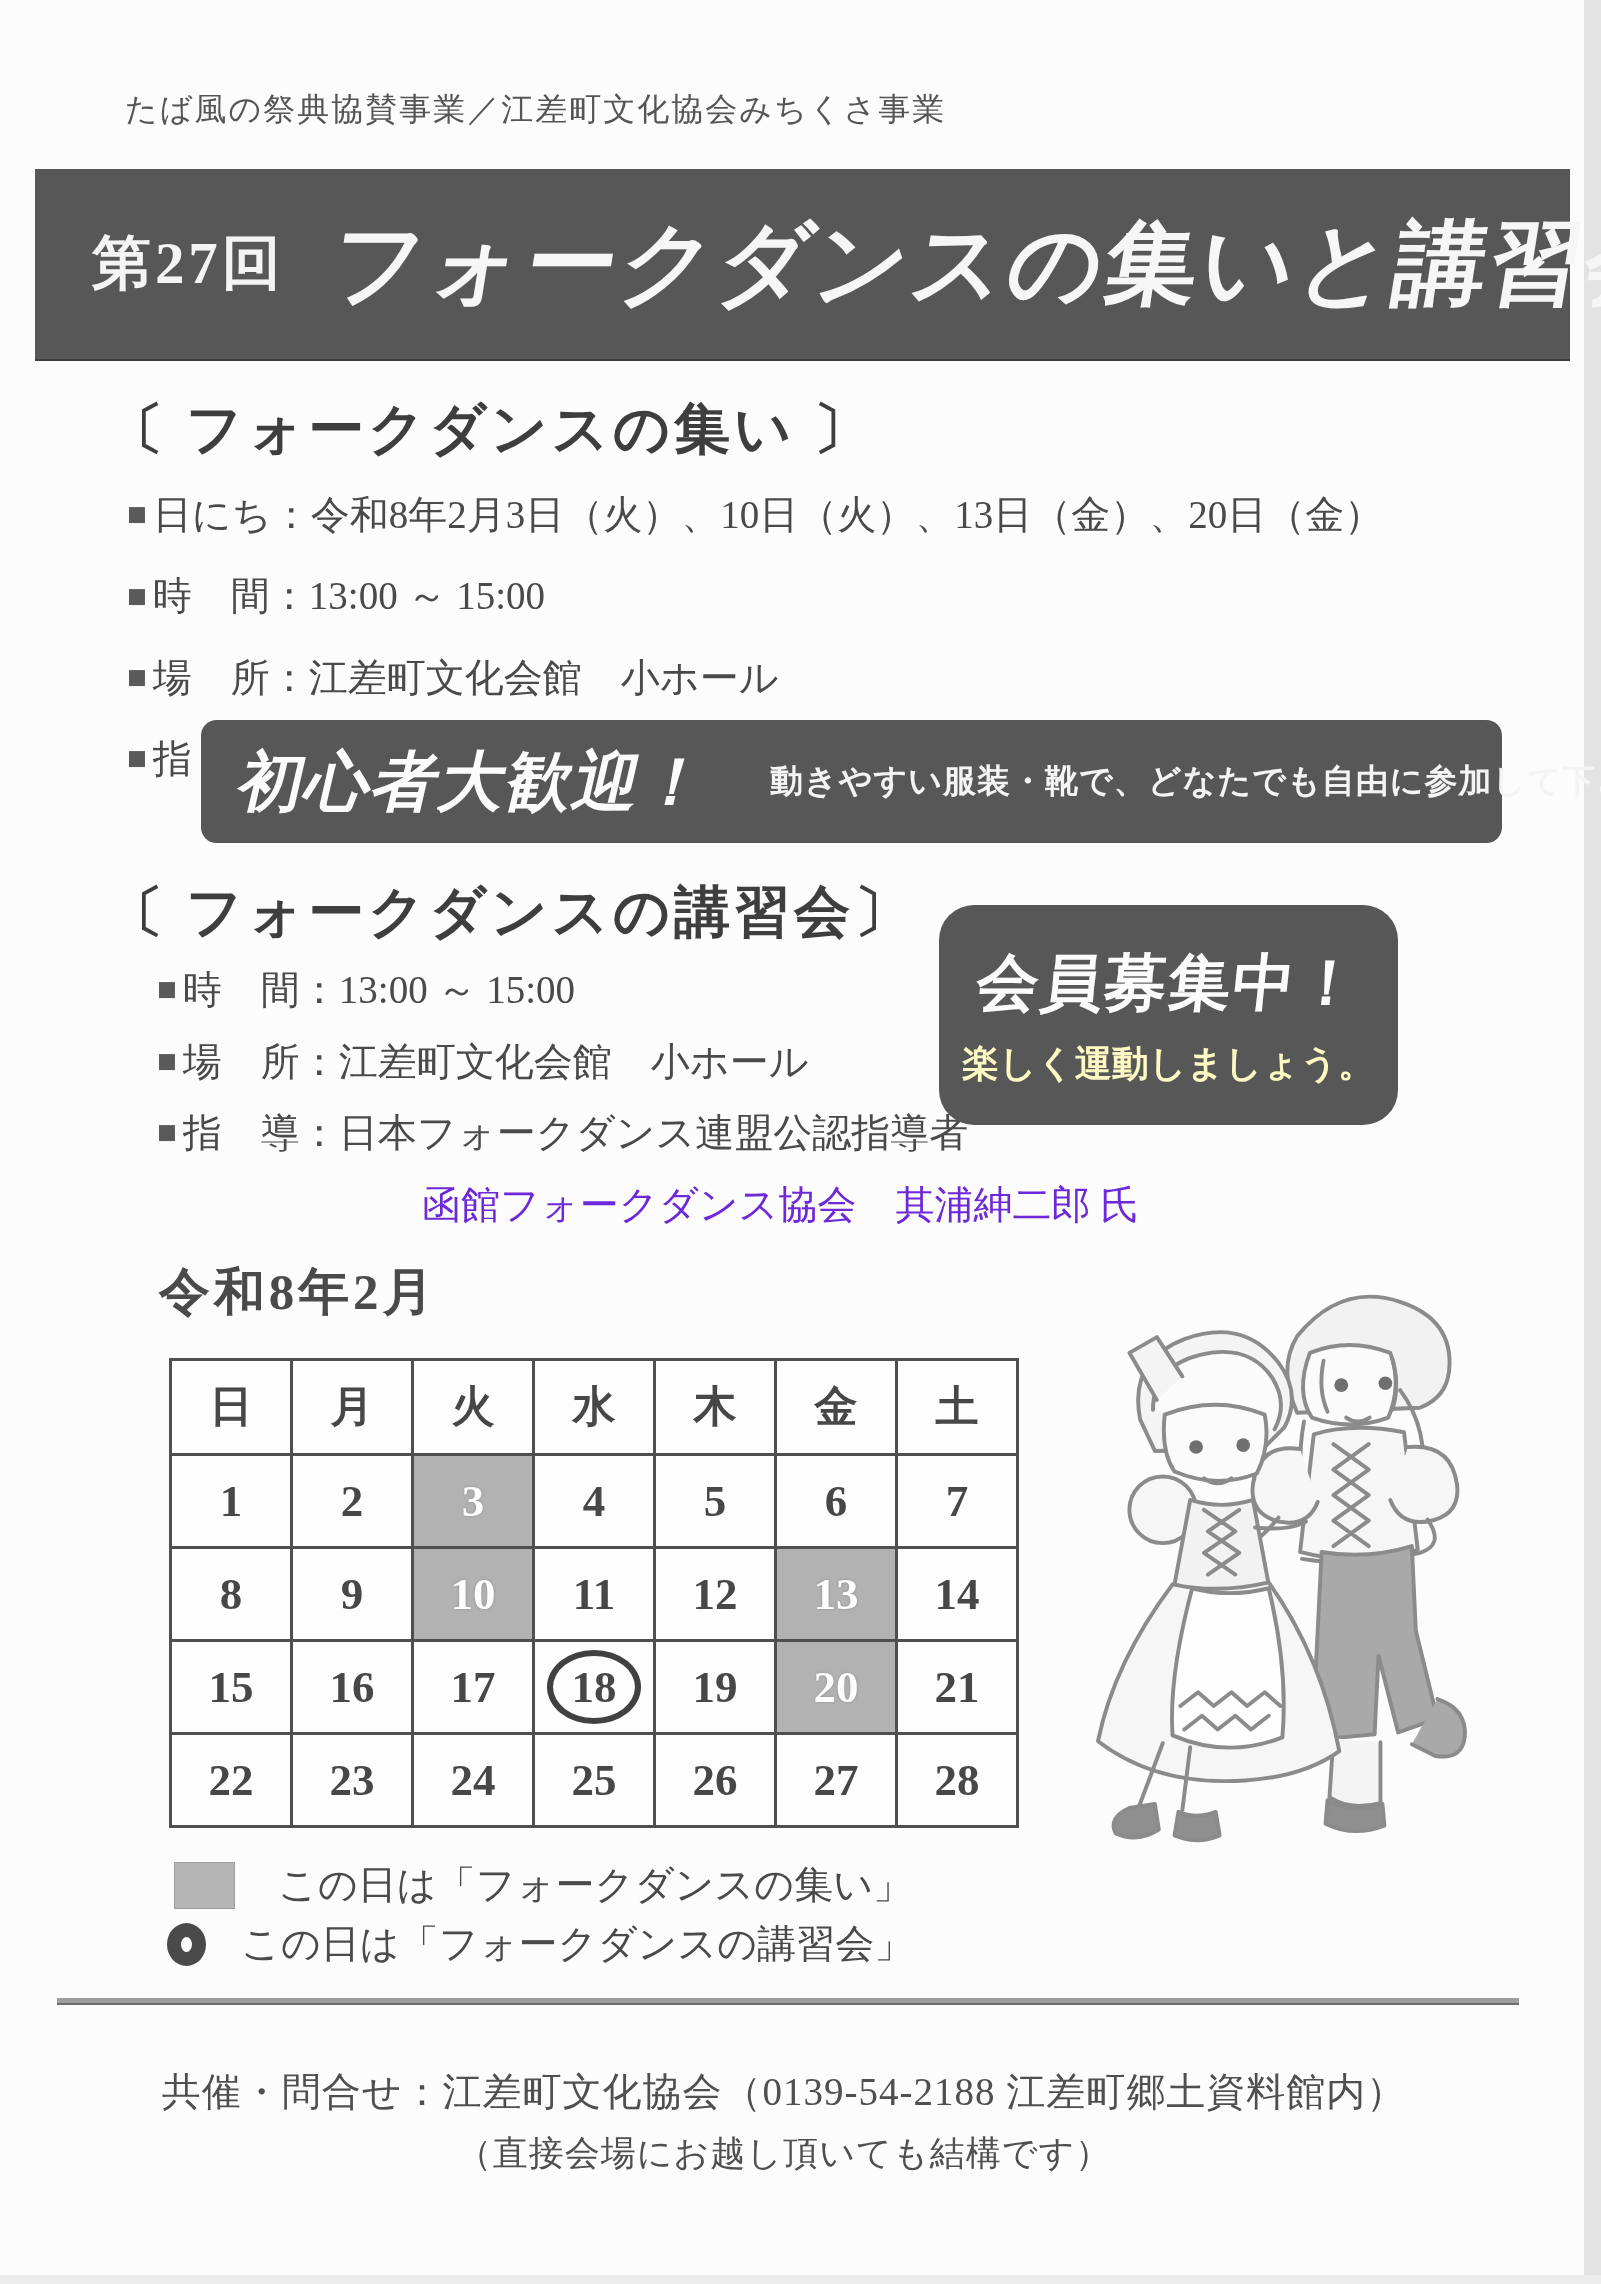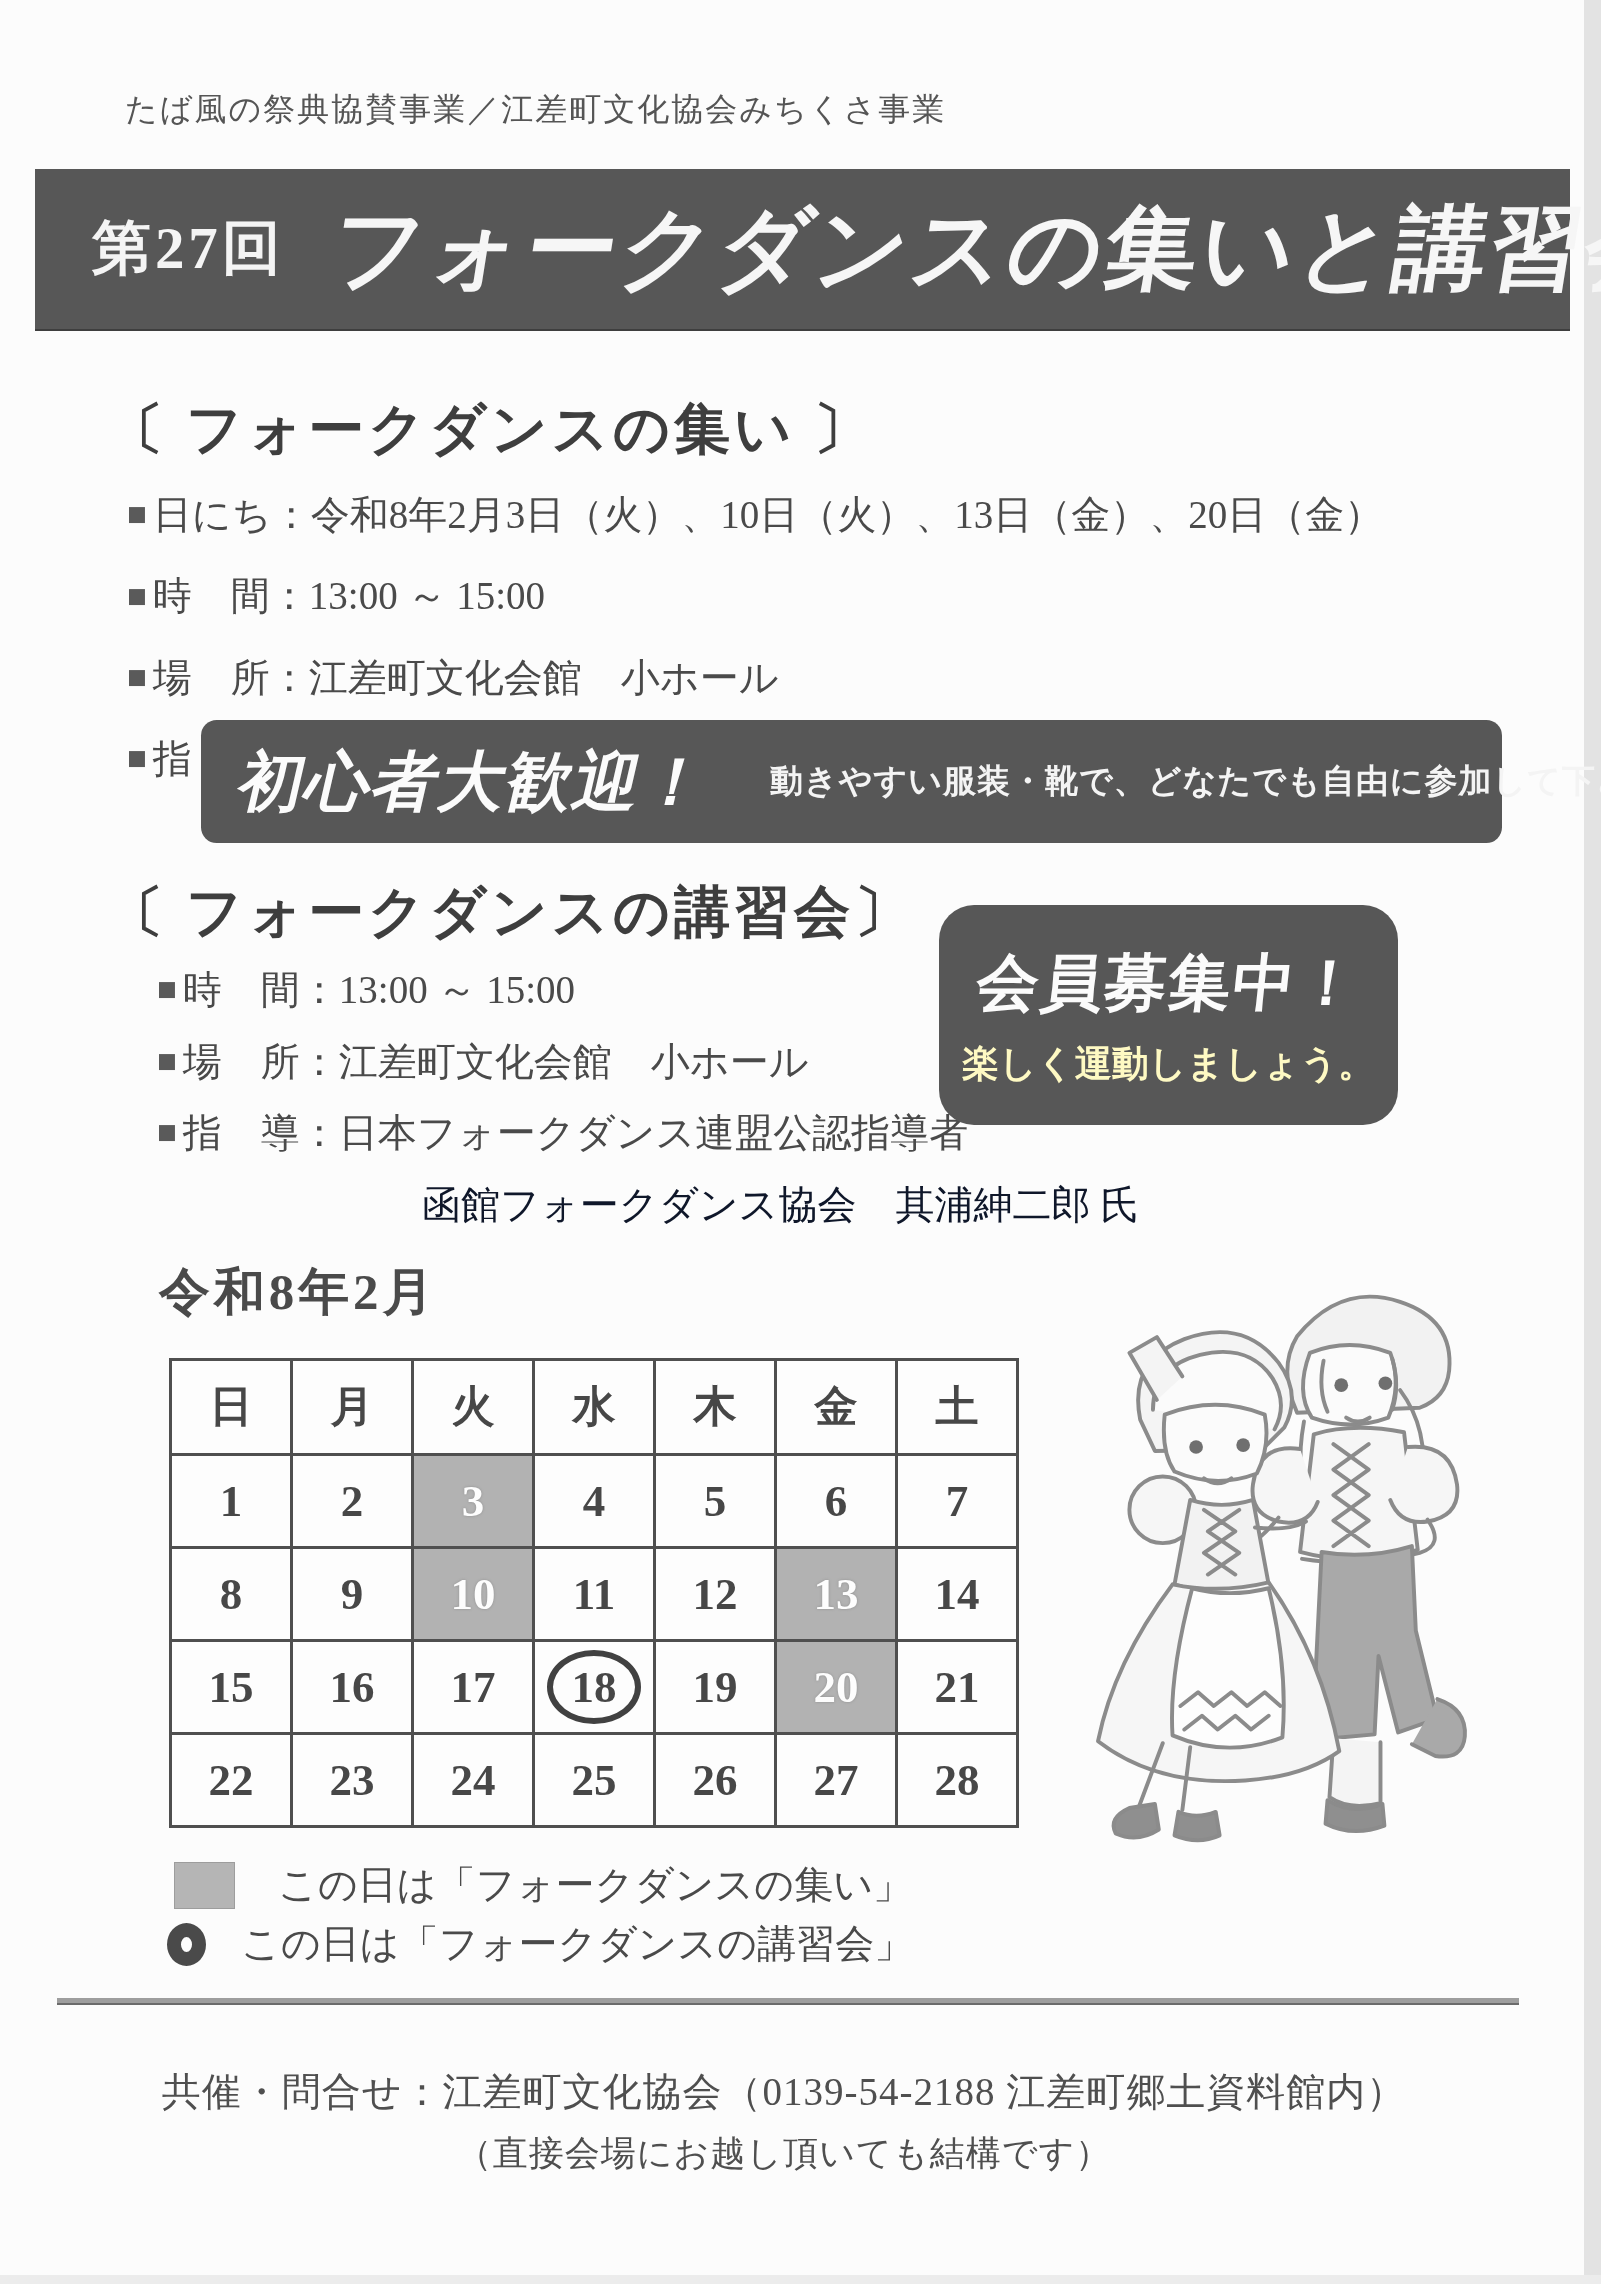--- a/index.html
+++ b/index.html
@@ -8,42 +8,42 @@
     position:relative; width:1602px; height:2285px;
     background:#fcfcfc; color:#474747; overflow:hidden;
     font-family:Liberation Serif, serif;
   }
   .scan-edge-right { position:absolute; right:0; top:0; width:17.6px; height:100%; background:#e3e3e3; }
   .scan-edge-bottom { position:absolute; left:0; bottom:0; width:100%; height:9.8px; background:#ececec; }
 
   .top-note { position:absolute; left:125px; top:88px; font-size:32px; letter-spacing:2px; color:#555; }
 
   .title-banner {
-    position:absolute; left:35px; top:169px; width:1535px; height:160px;
+    position:absolute; left:35px; top:169px; width:1535px; height:190px;
     background:#575757; display:flex; align-items:center;
     box-shadow:0 2px 0 #3e3e3e;
   }
   .title-edition { color:#f4f4f4; font-weight:bold; font-size:59px; margin-left:57px; letter-spacing:3.9px; white-space:nowrap; }
   .title-main {
     color:#f6f6f6; font-weight:bold; font-size:92px; margin-left:47px;
     transform:skewX(-9deg); letter-spacing:2.9px; white-space:nowrap;
   }
 
   .section-heading { position:absolute; font-size:56px; font-weight:bold; color:#3e3e3e; letter-spacing:3.9px; white-space:nowrap; }
   .heading-gathering { left:108px; top:392px; }
   .heading-workshop  { left:108px; top:875px; }
 
   .bullet-list { position:absolute; }
   .bullets-gathering { left:127px; top:488px; }
   .bullets-workshop  { left:157px; top:963px; }
   .bullet-line { font-size:39px; color:#4a4a4a; white-space:nowrap; }
   .bullets-gathering .bullet-line { margin-bottom:27.4px; }
   .bullets-workshop  .bullet-line { margin-bottom:17.6px; }
   .bullet { color:#5a5a5a; margin-right:5.9px; font-size:33px; vertical-align:2.9px; }
-  .instructor-line { font-size:39px; color:#0f172a; margin-left:265px; margin-top:3.9px; white-space:nowrap; }
+  .instructor-line { font-size:39px; color:#6d28d9; margin-left:265px; margin-top:3.9px; white-space:nowrap; }
 
   .welcome-banner {
     position:absolute; left:201px; top:720px; width:1301px; height:123px;
     background:#575757; border-radius:15.7px;
     display:flex; align-items:center; white-space:nowrap;
   }
   .welcome-headline {
     color:#fbfbfb; font-weight:bold; font-size:65px; margin-left:39px;
     transform:skewX(-13deg); letter-spacing:2px;
   }

